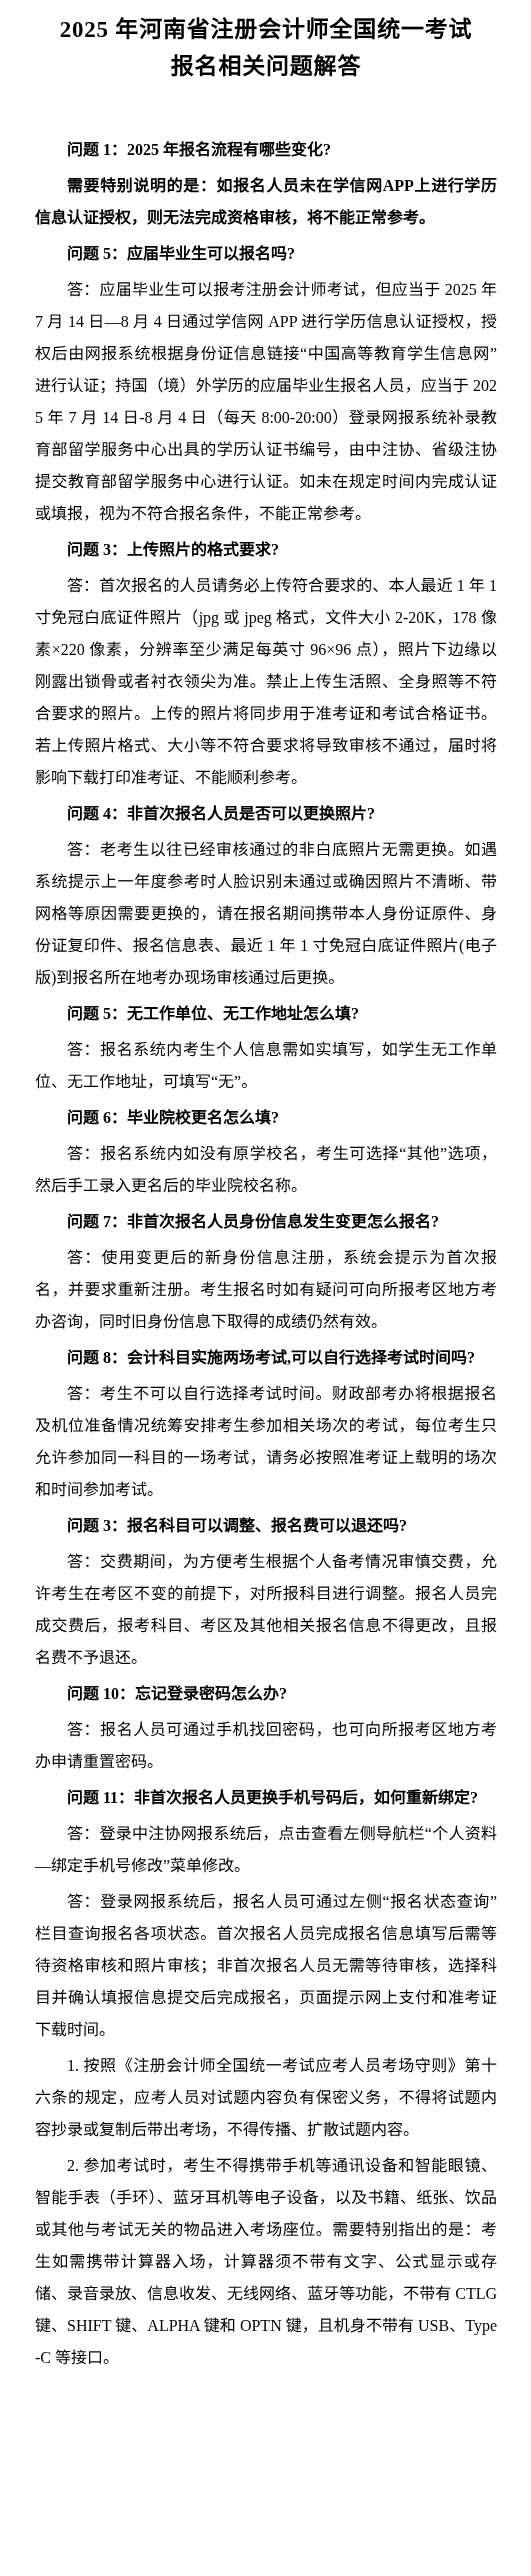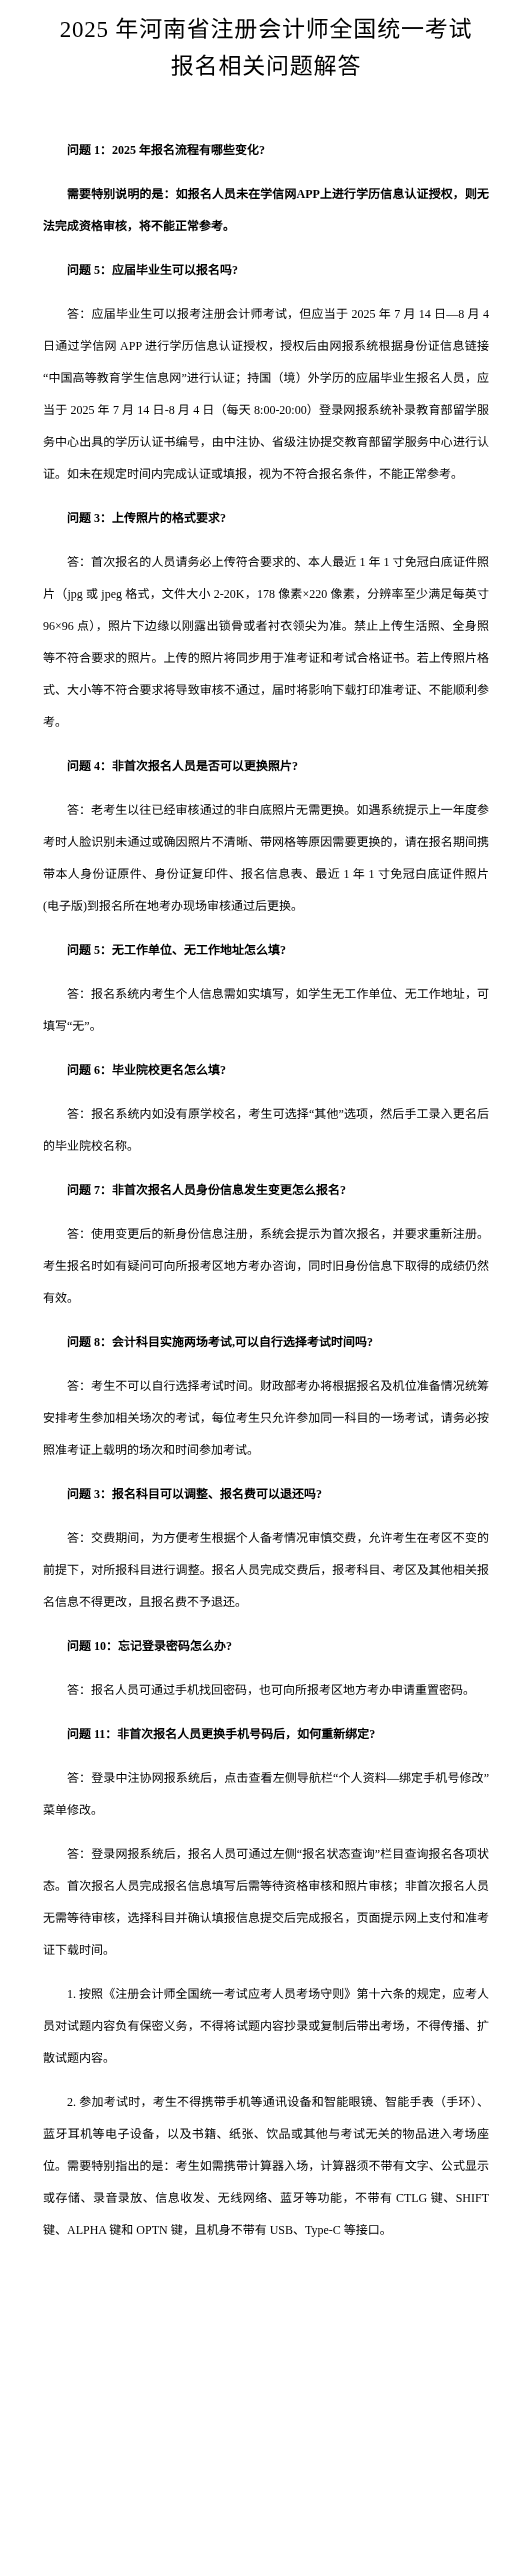--- a/index.html
+++ b/index.html
@@ -14,30 +14,30 @@
     box-sizing: border-box;
     background: #ffffff;
     color: #000000;
     padding: 10.8px 31px 23px 31px;
     font-family: "Liberation Serif", "DejaVu Serif", serif;
   }
   .title {
     margin: 0 0 49px 0;
     text-align: center;
     font-size: 23px;
-    font-weight: normal;
+    font-weight: bold;
     line-height: 37px;
     letter-spacing: 0.8px;
   }
   .title-line {
     display: block;
   }
   .content p {
-    margin: 12px;
-    font-size: 12px;
+    margin: 4px;
+    font-size: 16px;
     line-height: 32px;
     text-align: justify;
     text-indent: 2em;
     word-break: break-all;
   }
   .content p.q,
   .content p.note,
   .content p.tip-head {
     font-weight: bold;
   }

